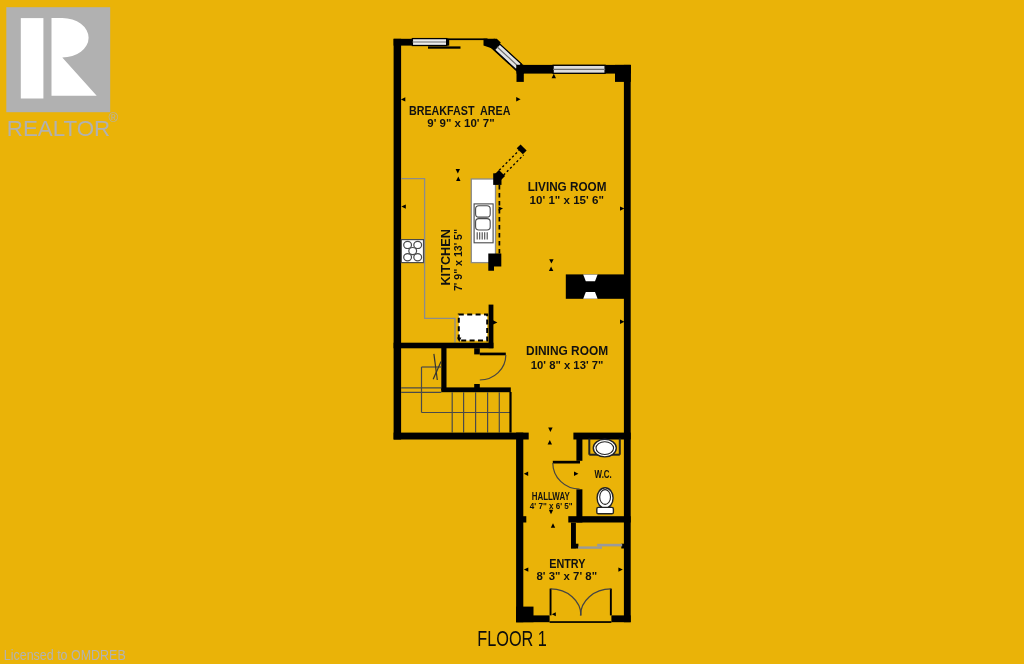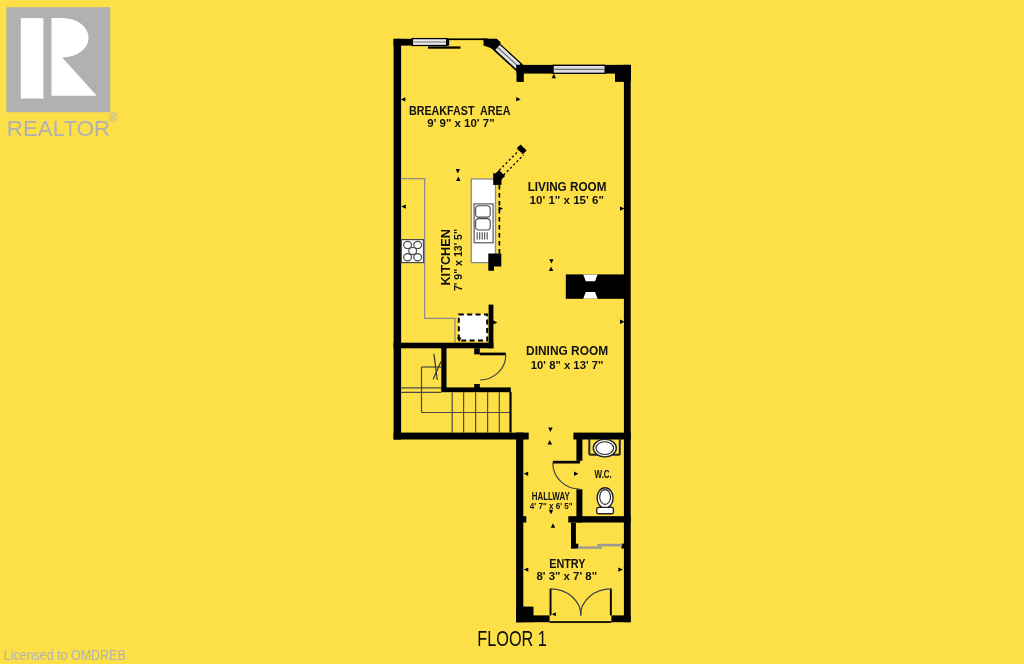--- a/index.html
+++ b/index.html
@@ -1,16 +1,16 @@
 <!DOCTYPE html>
 <html><head>
 <meta charset="utf-8">
 <style>
   html,body{margin:0;padding:0;background:#ffffff;}
-  .page{position:relative;width:1024px;height:664px;background:#fde047;overflow:hidden;
+  .page{position:relative;width:1024px;height:664px;background:#eab308;overflow:hidden;
         font-family:"Liberation Sans", sans-serif;}
   svg{position:absolute;left:0;top:0;}
   text{font-family:"Liberation Sans", sans-serif;}
   .lbl{fill:#111;}
   .lbl{font-weight:bold;}
 </style>
 </head>
 <body>
 <div class="page">
 <svg width="1024" height="664" viewBox="0 0 1024 664">

